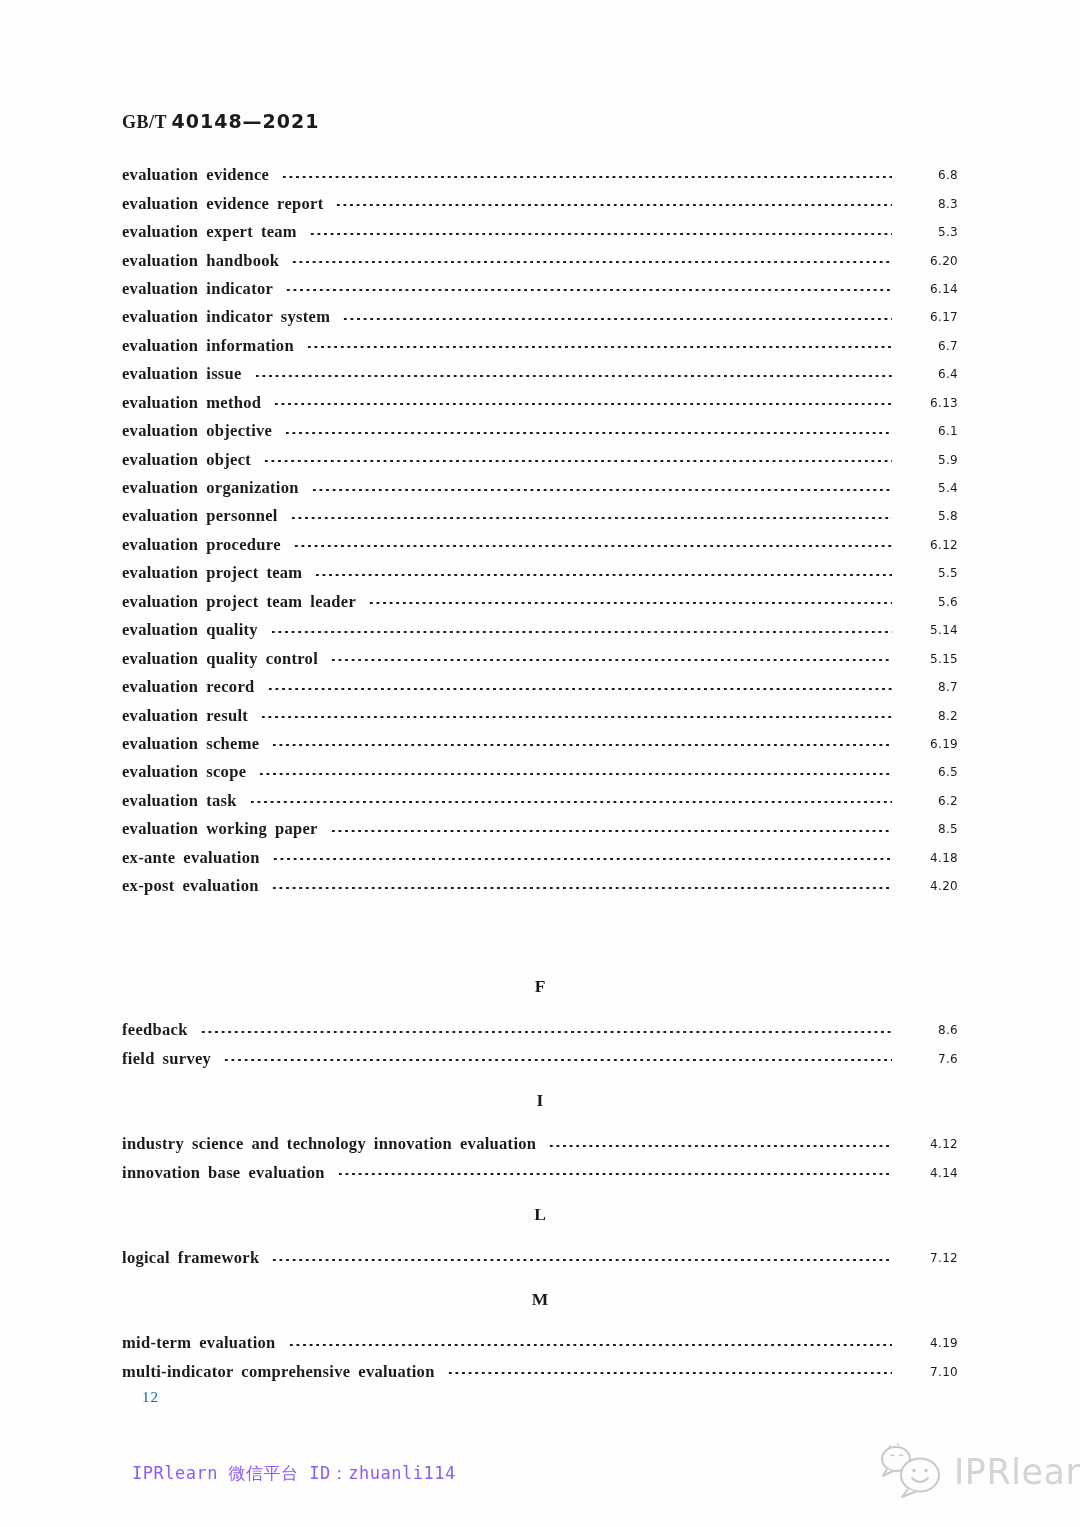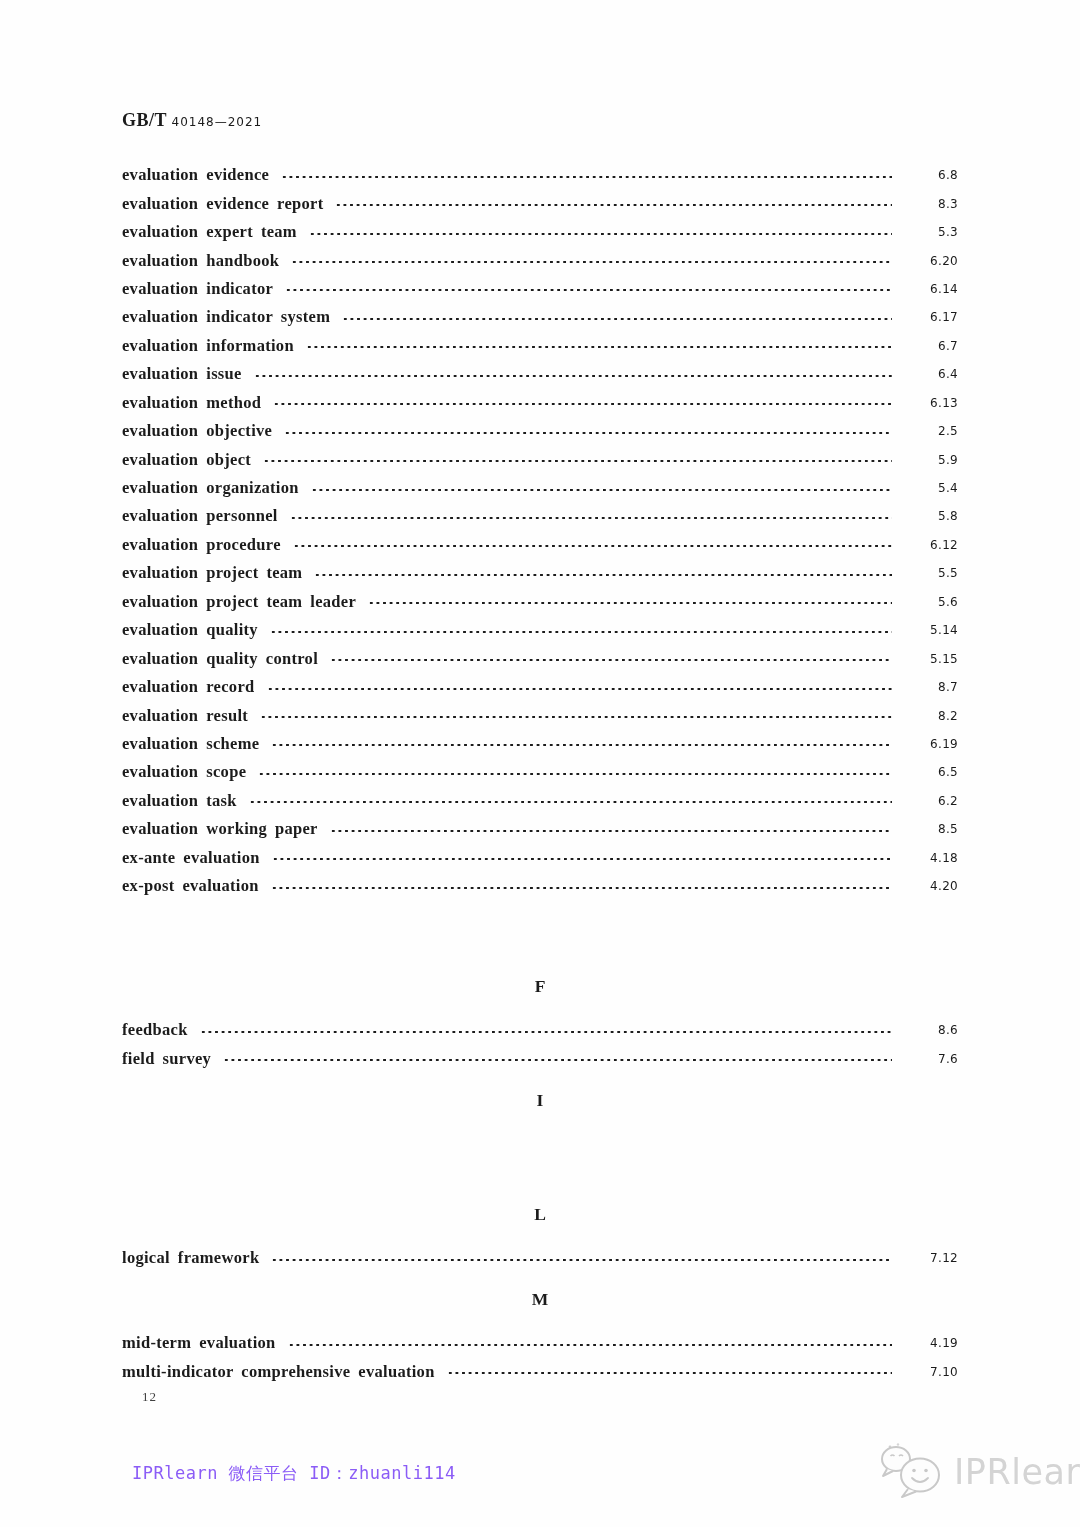--- a/index.html
+++ b/index.html
@@ -16,21 +16,21 @@
   .doc-header {
     position:absolute; left:122px; top:110px;
     font-size:18px; white-space:nowrap;
   }
   .doc-header .code-prefix {
     font-family:"Liberation Serif", serif;
     font-weight:700; letter-spacing:0.5px;
   }
   .doc-header .code-number {
     font-family:"DejaVu Sans", sans-serif;
-    font-weight:400; font-size:12px; letter-spacing:1px;
+    font-weight:700; font-size:19px; letter-spacing:1px;
   }
   .index-list { position:absolute; left:122px; width:836px; }
   .list-main { top:161px; }
   .list-f { top:1016px; }
   .list-i { top:1130px; }
   .list-l { top:1244px; }
   .list-m { top:1329px; }
   .row {
     display:flex; align-items:center;
     height:28.45px; width:100%;
@@ -61,21 +61,21 @@
     font-family:"Liberation Serif", serif;
     font-weight:700; font-size:17.5px;
   }
   .letter-f { top:976px; }
   .letter-i { top:1090px; }
   .letter-l { top:1204px; }
   .letter-m { top:1289px; }
   .page-number {
     position:absolute; left:142px; top:1389px;
     font-family:"Liberation Serif", serif;
-    font-size:13px; color:#404040; letter-spacing:1px;
+    font-size:15px; color:#0369a1; letter-spacing:1px;
   }
   .footer-note {
     position:absolute; left:132px; top:1462px;
     font-family:"DejaVu Sans Mono", "Liberation Mono", monospace;
     font-size:17px; color:#8b5cf6; letter-spacing:0.5px;
     white-space:nowrap;
   }
   .watermark {
     position:absolute; left:876px; top:1440px;
     display:flex; align-items:center; gap:6px;
@@ -140,21 +140,21 @@
         <span class="ref">6.4</span>
       </div>
     <div class="row">
         <span class="term">evaluation method</span>
         <span class="dots"></span>
         <span class="ref">6.13</span>
       </div>
     <div class="row">
         <span class="term">evaluation objective</span>
         <span class="dots"></span>
-        <span class="ref">2.5</span>
+        <span class="ref">6.1</span>
       </div>
     <div class="row">
         <span class="term">evaluation object</span>
         <span class="dots"></span>
         <span class="ref">5.9</span>
       </div>
     <div class="row">
         <span class="term">evaluation organization</span>
         <span class="dots"></span>
         <span class="ref">5.4</span>
@@ -239,20 +239,32 @@
         <span class="ref">8.6</span>
       </div>
     <div class="row">
         <span class="term">field survey</span>
         <span class="dots"></span>
         <span class="ref">7.6</span>
       </div>
   </div>
 
   <div class="section-letter letter-i">I</div>
+  <div class="index-list list-i">
+    <div class="row">
+        <span class="term">industry science and technology innovation evaluation</span>
+        <span class="dots"></span>
+        <span class="ref">4.12</span>
+      </div>
+    <div class="row">
+        <span class="term">innovation base evaluation</span>
+        <span class="dots"></span>
+        <span class="ref">4.14</span>
+      </div>
+  </div>
 
   <div class="section-letter letter-l">L</div>
   <div class="index-list list-l">
     <div class="row">
         <span class="term">logical framework</span>
         <span class="dots"></span>
         <span class="ref">7.12</span>
       </div>
   </div>
 

